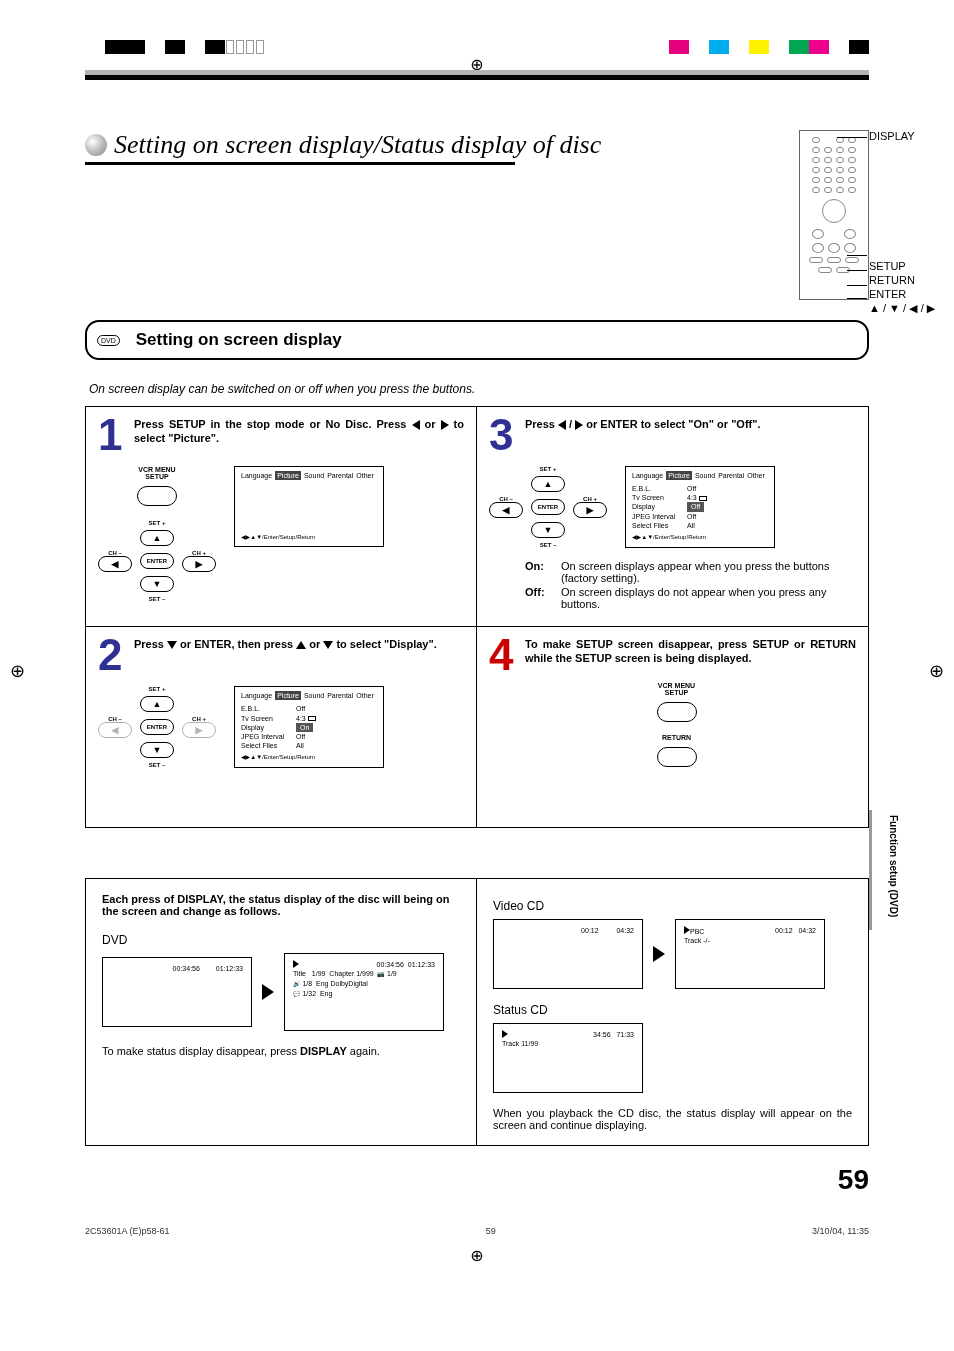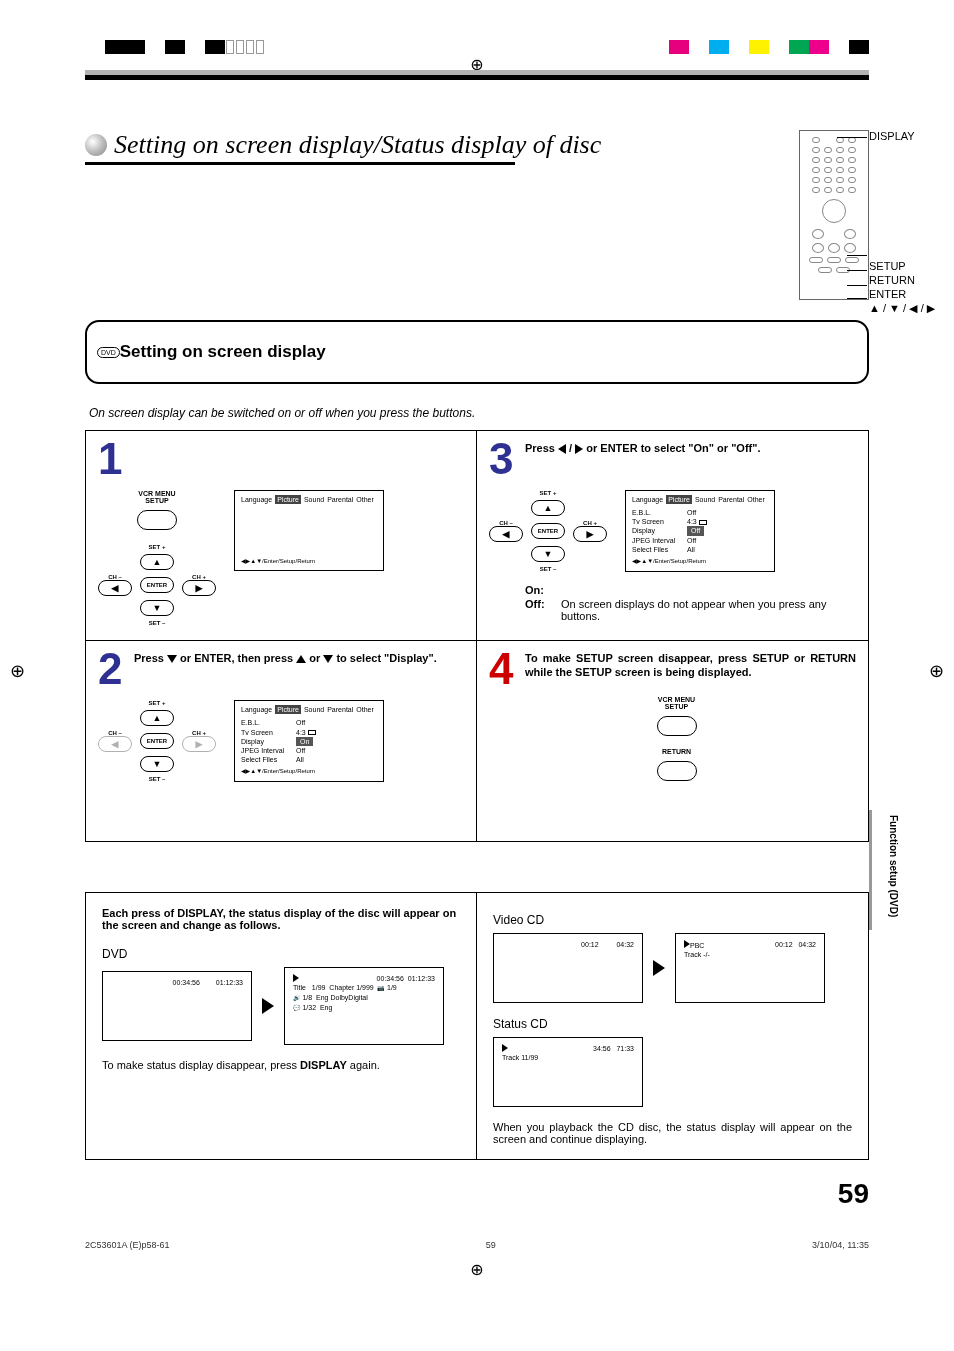--- a/index.html
+++ b/index.html
@@ -91,24 +91,24 @@
   .remote-pill { width: 14px; height: 6px; border: 1px solid #888; border-radius: 3px; }
   .remote-labels { position: absolute; left: 80px; top: 0; width: 100px; }
   .remote-label-item { font-size: 11px; margin: 2px 0; white-space: nowrap; }
   .remote-label-item.display { margin-top: 0; }
   .remote-label-item.setup { margin-top: 118px; }
   .remote-label-line { position: absolute; border-top: 1px solid #000; }
 
   .section-bar {
     border: 2px solid #000;
     border-radius: 14px;
-    padding: 20px 10px;
+    padding: 8px 10px;
     display: flex;
     align-items: center;
-    gap: 0;
+    gap: 16px;
     margin-bottom: 6px;
   }
   .section-bar .badge {
     font-size: 8px;
     display: flex;
     flex-direction: column;
     gap: 1px;
   }
   .badge-oval {
     border: 1px solid #000;
@@ -403,20 +403,23 @@
         <span class="badge-oval">DVD</span>
       </div>
     <div class="section-title">Setting on screen display</div>
   </div>
   <div class="intro-text">On screen display can be switched on or off when you press the buttons.</div>
 
   <div class="four-grid">
 
     <div class="cell c1">
       <div class="big-num num-blue">1</div>
+      <div class="step-text">
+        <span>Press SETUP in the stop mode or No Disc. Press </span><span class="tri left"></span><span> or </span><span class="tri right"></span><span> to select "Picture".</span>
+      </div>
       <div class="clr"></div>
       <div class="setup-diagram">
         <div class="btn-col">
           <div style="font-size:7px; line-height:1;"><span>VCR MENU</span><br><span>SETUP</span></div>
           <div class="btn-pill big"></div>
           <div class="btn-set" style="margin-top:8px;">
             <div class="btn-lbl-top">SET +</div>
             <div class="btn-pill">▲</div>
             <div class="btn-row">
               <div style="text-align:center;">
@@ -504,20 +507,21 @@
                 <span class="lbl">Select Files</span>
                 <span class="val">All</span>
               </div>
           </div>
           <div class="screen-footer">◀▶▲▼/Enter/Setup/Return</div>
         </div>
       </div>
       <div class="onoff-block">
         <div class="onoff-row">
             <span class="onoff-lbl">On:</span>
+            <span class="onoff-txt">On screen displays appear when you press the buttons (factory setting).</span>
           </div>
         <div class="onoff-row">
             <span class="onoff-lbl">Off:</span>
             <span class="onoff-txt">On screen displays do not appear when you press any buttons.</span>
           </div>
       </div>
     </div>
 
     <div class="cell c3">
       <div class="big-num num-blue">2</div>
@@ -594,21 +598,21 @@
       </div>
     </div>
   </div>
 
   <div style="height:20px;"></div>
   <div style="height:6px;"></div>
 
   <div class="status-outer">
 
     <div class="status-cell left-c">
-      <div class="status-intro">Each press of DISPLAY, the status display of the disc will appear on the screen and change as follows.</div>
+      <div class="status-intro">Each press of DISPLAY, the status display of the disc will being on the screen and change as follows.</div>
       <div class="media-label">DVD</div>
       <div class="disc-row">
         <div class="disc-screen small">
           <div class="disc-r1"><span>00:34:56</span>&nbsp;&nbsp;<span>01:12:33</span></div>
         </div>
         <div class="arrow-mid"></div>
         <div class="disc-screen">
           <div style="display:flex; justify-content:space-between;">
             <span class="play-tri"></span>
             <span><span>00:34:56</span>&nbsp;&nbsp;<span>01:12:33</span></span>

